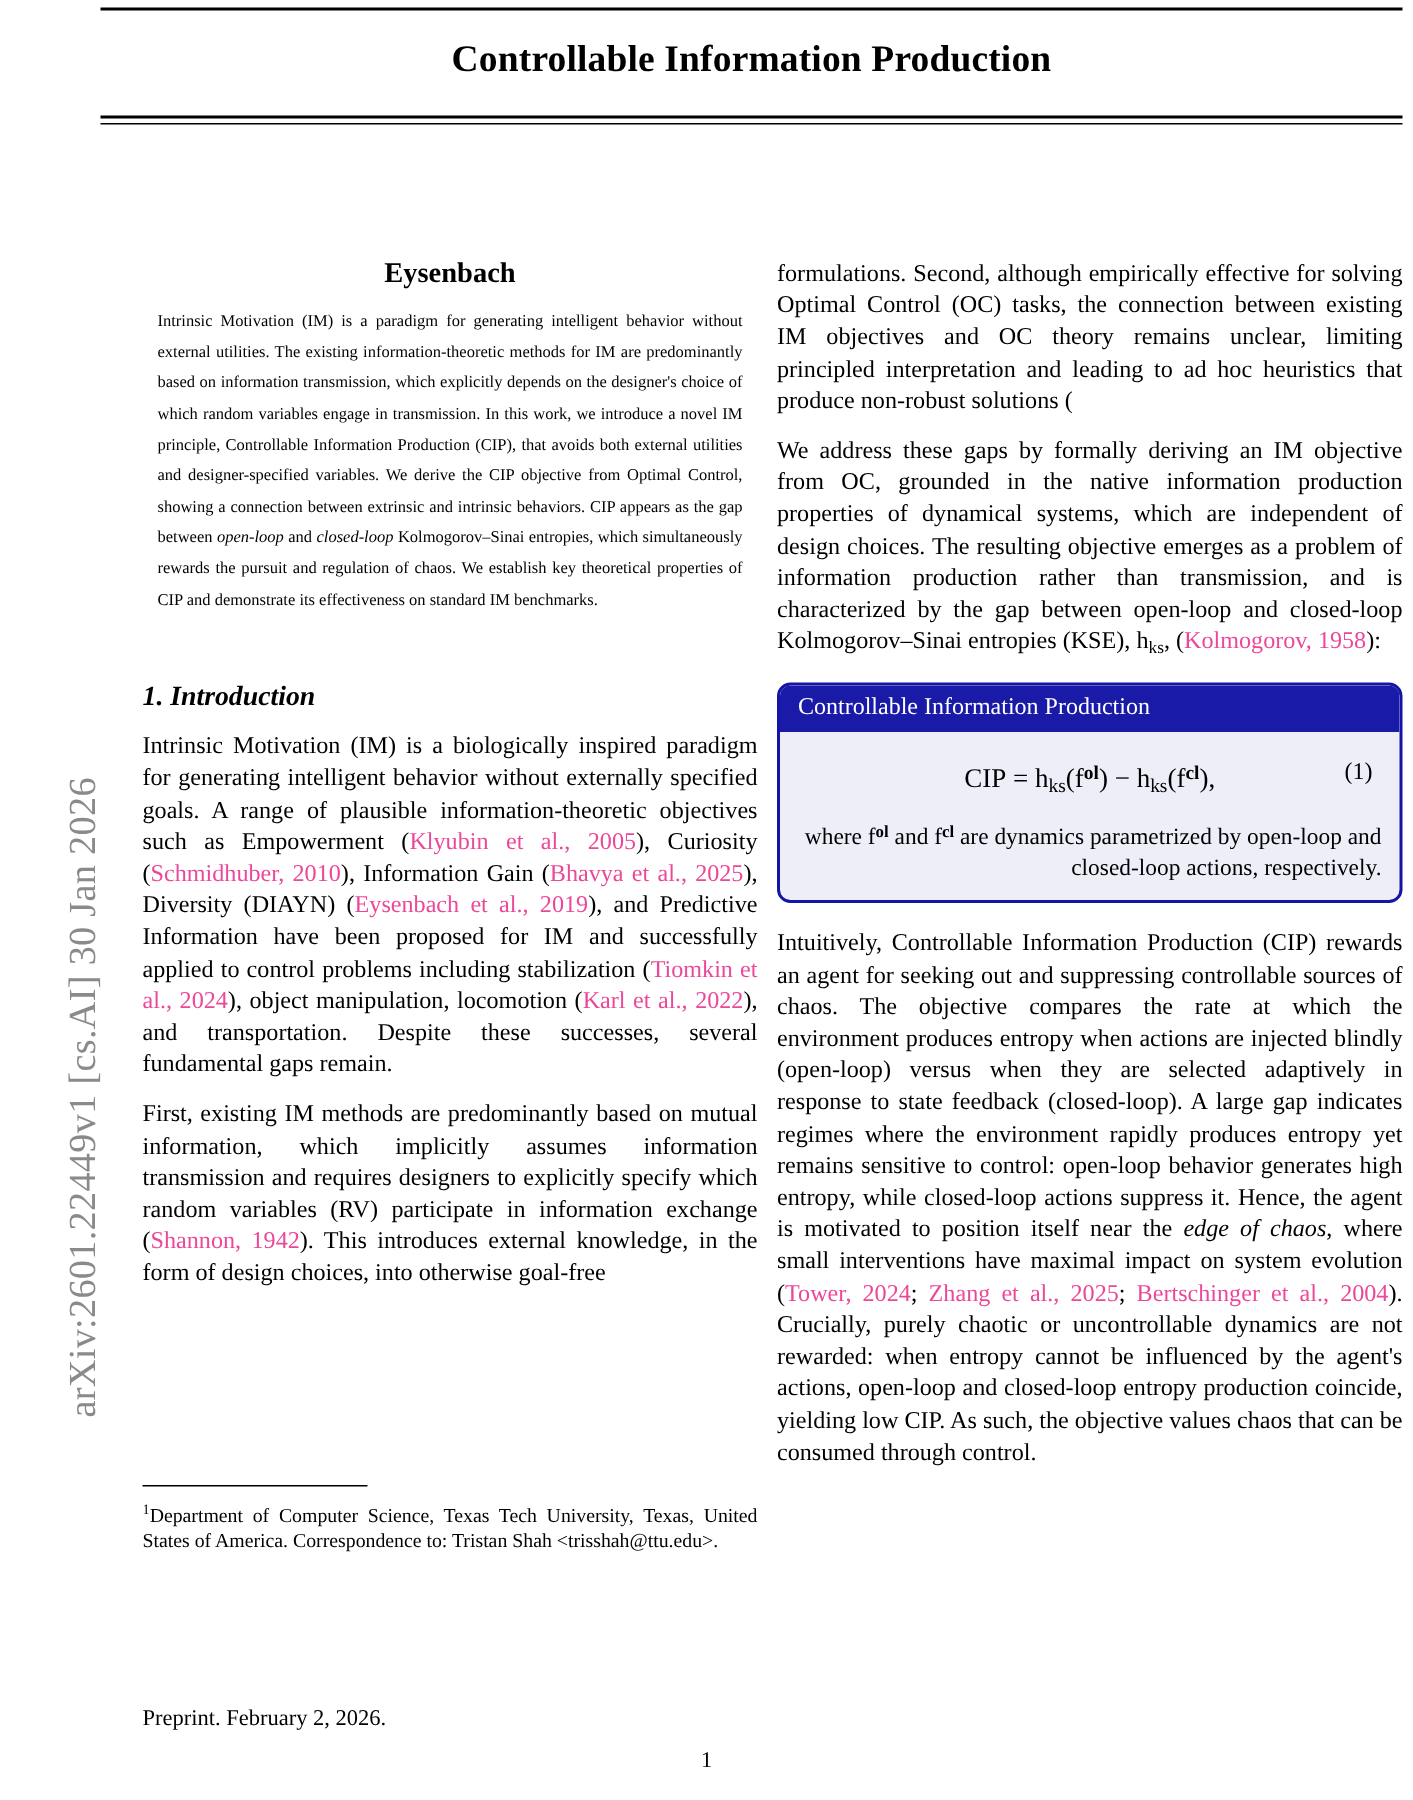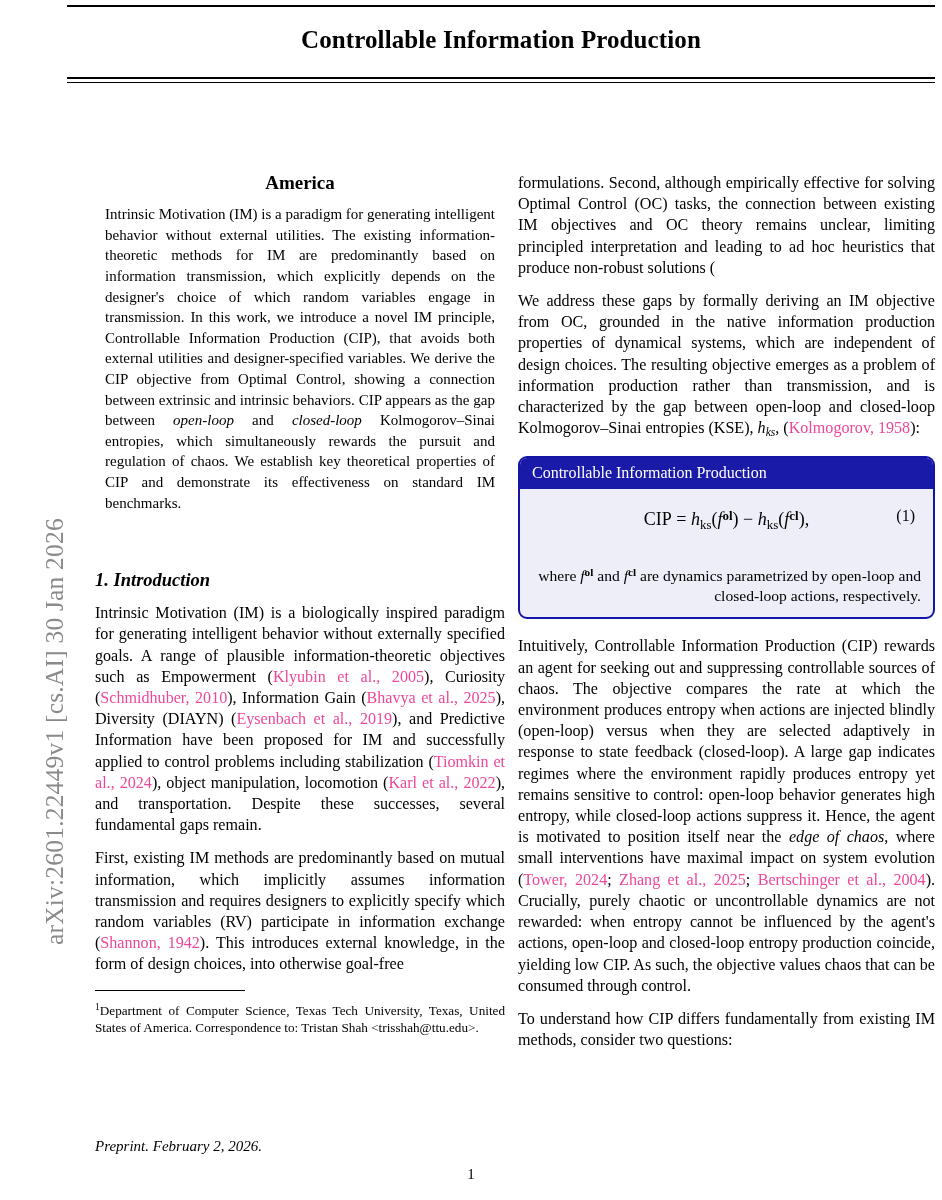--- a/index.html
+++ b/index.html
@@ -112,23 +112,23 @@
     text-align: left;
     font-style: italic;
   }
   .abstract-head {
     text-align: center;
     font-size: 19px;
     font-weight: bold;
     margin: 0 0 11px 0;
   }
   .abstract-body {
-    margin: 0 0 12px 0;
+    margin: 0 0 0 0;
     padding: 0 10px;
-    font-size: 15px;
+    font-size: 11px;
     line-height: 20.6px;
     text-align: justify;
   }
   p.para {
     margin: 0 0 12px 0;
   }
   .cite { color: #ec4899; }
   .it { font-style: italic; }
 
   .spacer-intro { height: 44px; }
@@ -152,21 +152,20 @@
     text-align: justify;
   }
   #footnote-text .fn-mark {
     font-size: 9.5px;
     vertical-align: super;
   }
   #preprint-line {
     position: absolute;
     left: 35px;
     top: 1138px;
-    font-style: italic;
     font-size: 15px;
   }
 
   
   #cip-box {
     margin: 4px 0 16px 0;
     border: 2.5px solid #1414a5;
     border-radius: 9px;
     overflow: hidden;
     background: #eeeef9;
@@ -179,37 +178,37 @@
     line-height: 20px;
   }
   #cip-box-body {
     padding: 10px 12px 11px 12px;
   }
   #cip-equation-row {
     display: flex;
     align-items: baseline;
     justify-content: center;
     position: relative;
-    margin: 6px 0 27px 0;
+    margin: 6px 0 11px 0;
   }
   #cip-equation {
     font-size: 18px;
     font-family: "Liberation Serif", "DejaVu Serif", serif;
   }
   #cip-eq-number {
     position: absolute;
     right: 6px;
     font-size: 16px;
   }
   #cip-box-note {
     font-size: 15.6px;
     line-height: 20.4px;
     text-align: right;
   }
-  .mvar { font-style: italic; }
+  .mvar { }
   .sub { font-size: 0.72em; vertical-align: -0.28em; }
   .sup { font-size: 0.72em; vertical-align: 0.42em; font-weight: bold; font-style: normal; }
 
   #page-number {
     position: absolute;
     left: 0;
     top: 1166px;
     width: 942px;
     text-align: center;
     font-size: 15px;
@@ -226,21 +225,21 @@
 
   <div class="rule-top"></div>
 
   <div id="paper-title">Controllable Information Production</div>
 
   <div class="rule-under-title"></div>
 
 
   <div class="col" id="col-left">
 
-    <div class="abstract-head">America</div>
+    <div class="abstract-head">Eysenbach</div>
 
     <div class="abstract-body">
       <span>Intrinsic Motivation (IM) is a paradigm for generating intelligent behavior without external utilities. The existing information-theoretic methods for IM are predominantly based on information transmission, which explicitly depends on the designer's choice of which random variables engage in transmission. In this work, we introduce a novel IM principle, Controllable Information Production (CIP), that avoids both external utilities and designer-specified variables. We derive the CIP objective from Optimal Control, showing a connection between extrinsic and intrinsic behaviors. CIP appears as the gap between </span><span class="it">open-loop</span><span> and </span><span class="it">closed-loop</span><span> Kolmogorov–Sinai entropies, which simultaneously rewards the pursuit and regulation of chaos. We establish key theoretical properties of CIP and demonstrate its effectiveness on standard IM benchmarks.</span>
     </div>
 
     <div class="spacer-intro"></div>
 
     <h2 class="sec-head">1. Introduction</h2>
 
     <p class="para">
@@ -273,21 +272,20 @@
         <div id="cip-box-note">
           <span>where </span><span class="mvar">f</span><span class="sup">ol</span><span> and </span><span class="mvar">f</span><span class="sup">cl</span><span> are dynamics parametrized by open-loop and closed-loop actions, respectively.</span>
         </div>
       </div>
     </div>
 
     <p class="para">
       <span>Intuitively, Controllable Information Production (CIP) rewards an agent for seeking out and suppressing controllable sources of chaos. The objective compares the rate at which the environment produces entropy when actions are injected blindly (open-loop) versus when they are selected adaptively in response to state feedback (closed-loop). A large gap indicates regimes where the environment rapidly produces entropy yet remains sensitive to control: open-loop behavior generates high entropy, while closed-loop actions suppress it. Hence, the agent is motivated to position itself near the </span><span class="it">edge of chaos</span><span>, where small interventions have maximal impact on system evolution (</span><a class="cite">Tower, 2024</a><span>; </span><a class="cite">Zhang et al., 2025</a><span>; </span><a class="cite">Bertschinger et al., 2004</a><span>). Crucially, purely chaotic or uncontrollable dynamics are not rewarded: when entropy cannot be influenced by the agent's actions, open-loop and closed-loop entropy production coincide, yielding low CIP. As such, the objective values chaos that can be consumed through control.</span>
     </p>
 
-    <p class="para">To understand how CIP differs fundamentally from existing IM methods, consider two questions:</p>
 
   </div>
 
   <div id="footnote-block">
     <div id="footnote-rule"></div>
     <div id="footnote-text">
       <span class="fn-mark">1</span><span>Department of Computer Science, Texas Tech University, Texas, United States of America. Correspondence to: Tristan Shah &lt;trisshah@ttu.edu&gt;.</span>
     </div>
   </div>
 

